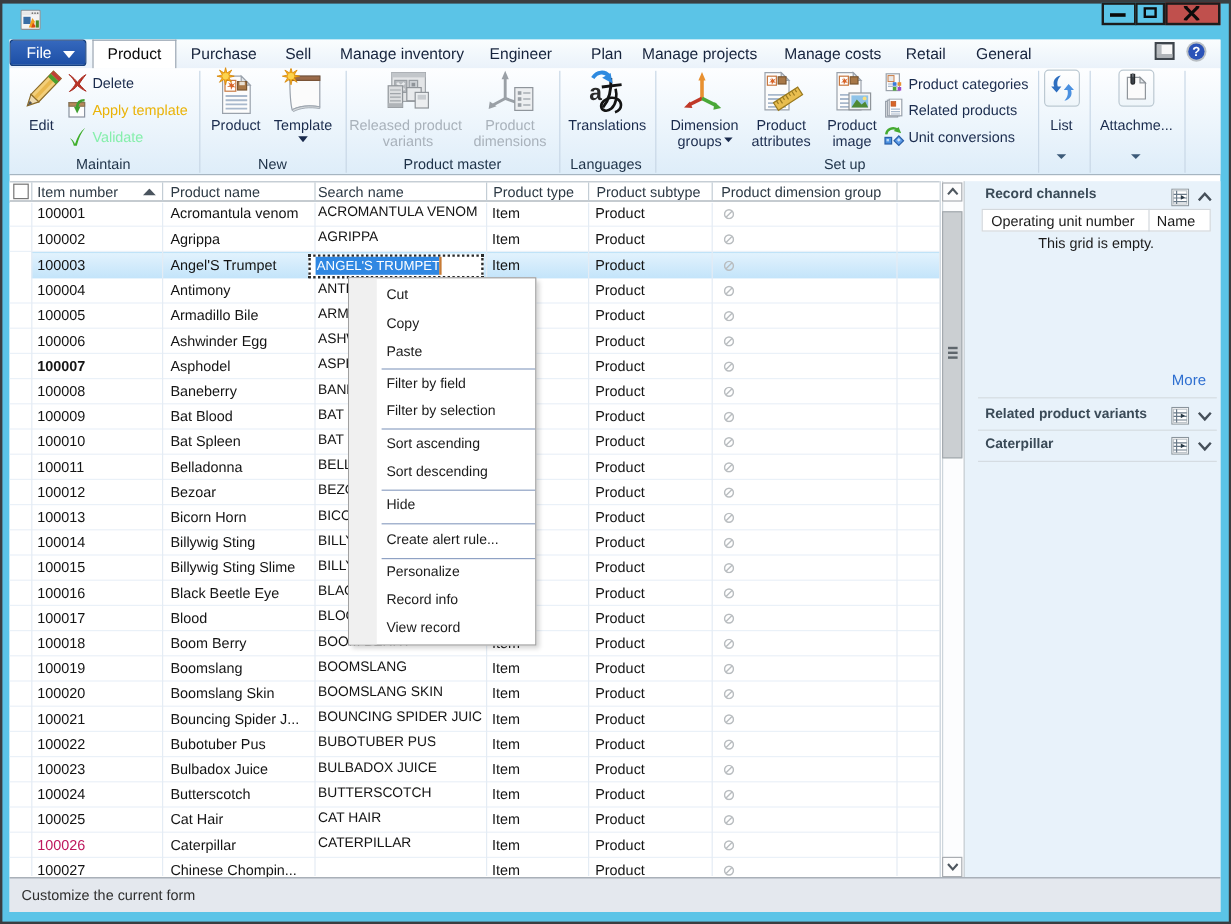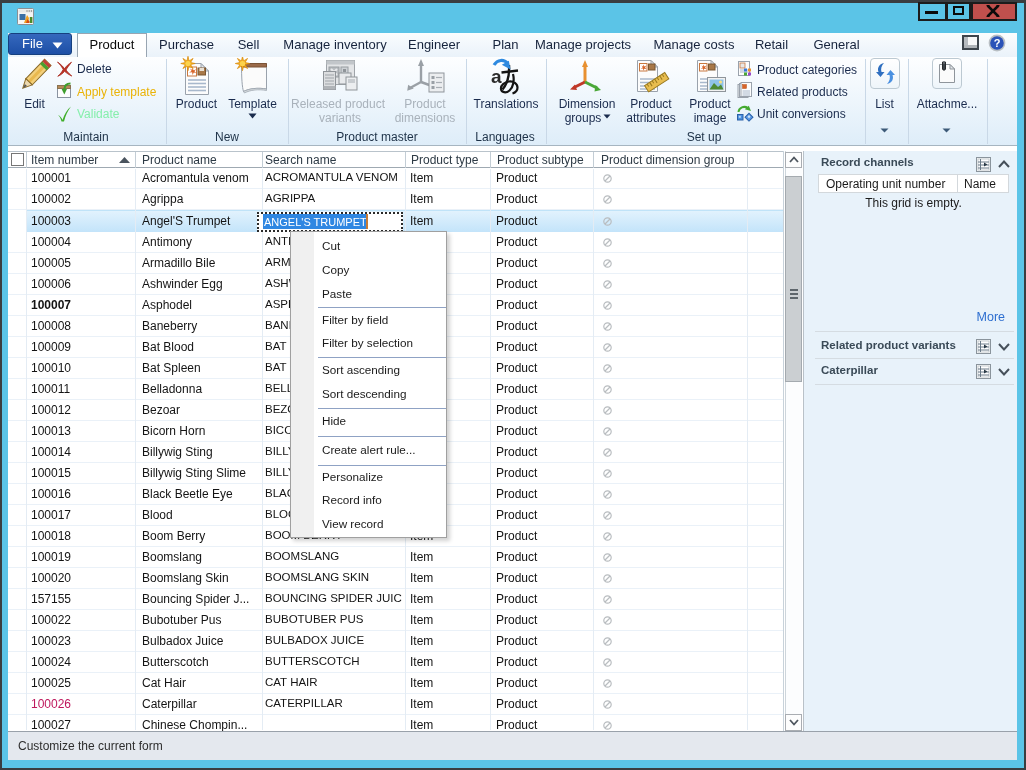--- a/index.html
+++ b/index.html
@@ -529,21 +529,21 @@
   <div class="txt" style="left:23px;top:402.18px;font-size:12px;color:#141414;">100020</div>
   <div class="txt" style="left:134px;top:402.18px;font-size:12px;color:#141414;">Boomslang Skin</div>
   <div class="txt" style="left:257px;top:402.18px;font-size:11.5px;color:#141414;max-width:138px;overflow:hidden;">BOOMSLANG SKIN</div>
   <div class="txt" style="left:402px;top:402.18px;font-size:12px;color:#141414;">Item</div>
   <div class="txt" style="left:488px;top:402.18px;font-size:12px;color:#141414;">Product</div>
   <svg class="ab" style="left:595px;top:405.18px;" width="9" height="9" viewBox="0 0 9 9">
         <circle cx="4.5" cy="4.5" r="3.7" fill="none" stroke="#b9bdc0" stroke-width="1.2"></circle>
         <line x1="2" y1="7" x2="7" y2="2" stroke="#b9bdc0" stroke-width="1.2"></line>
       </svg>
   <div class="ab" style="left:0;top:420.20px;width:775px;height:21.04px;border-bottom:1px solid #eaf1f8;"></div>
-  <div class="txt" style="left:23px;top:423.22px;font-size:12px;color:#141414;">157155</div>
+  <div class="txt" style="left:23px;top:423.22px;font-size:12px;color:#141414;">100021</div>
   <div class="txt" style="left:134px;top:423.22px;font-size:12px;color:#141414;">Bouncing Spider J...</div>
   <div class="txt" style="left:257px;top:423.22px;font-size:11.5px;color:#141414;max-width:138px;overflow:hidden;">BOUNCING SPIDER JUIC</div>
   <div class="txt" style="left:402px;top:423.22px;font-size:12px;color:#141414;">Item</div>
   <div class="txt" style="left:488px;top:423.22px;font-size:12px;color:#141414;">Product</div>
   <svg class="ab" style="left:595px;top:426.22px;" width="9" height="9" viewBox="0 0 9 9">
         <circle cx="4.5" cy="4.5" r="3.7" fill="none" stroke="#b9bdc0" stroke-width="1.2"></circle>
         <line x1="2" y1="7" x2="7" y2="2" stroke="#b9bdc0" stroke-width="1.2"></line>
       </svg>
   <div class="ab" style="left:0;top:441.24px;width:775px;height:21.04px;border-bottom:1px solid #eaf1f8;"></div>
   <div class="txt" style="left:23px;top:444.26px;font-size:12px;color:#141414;">100022</div>

